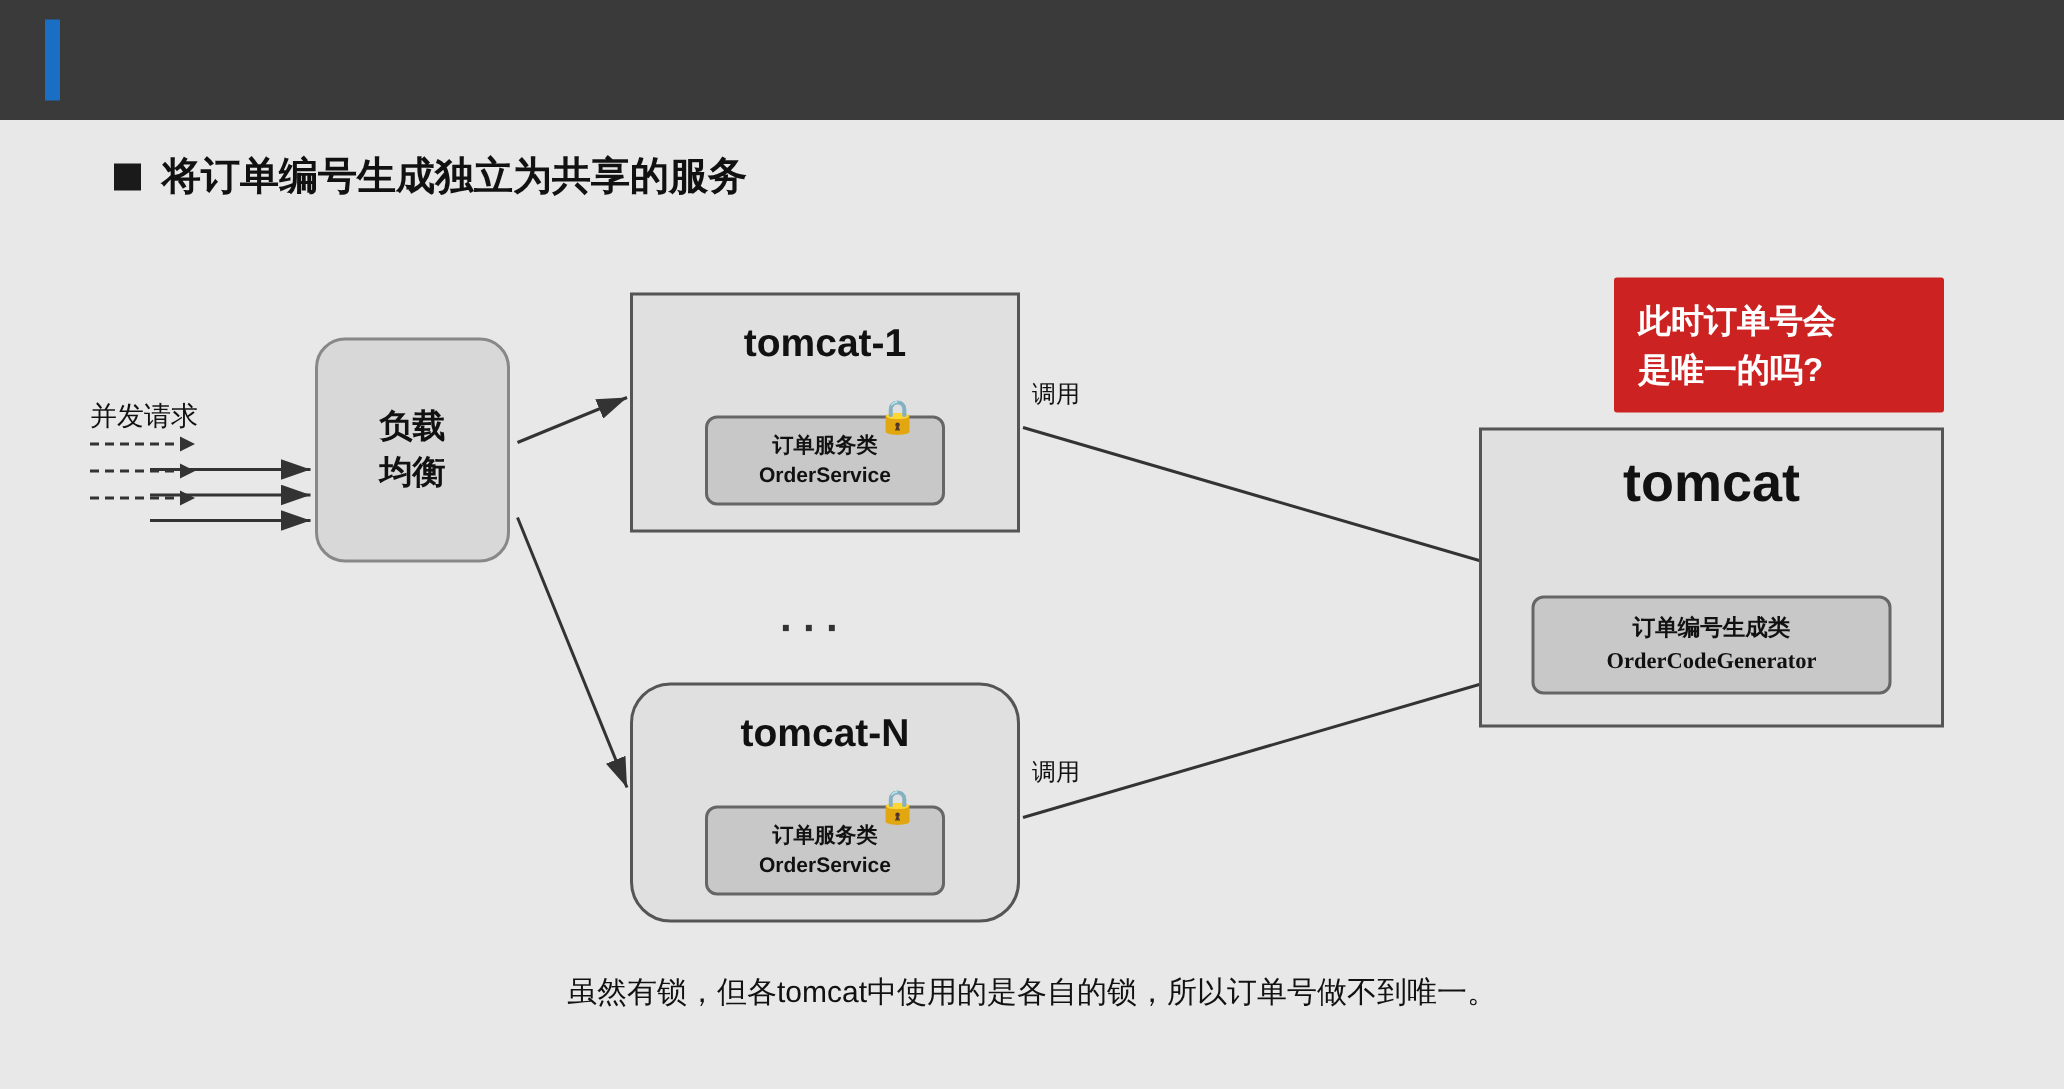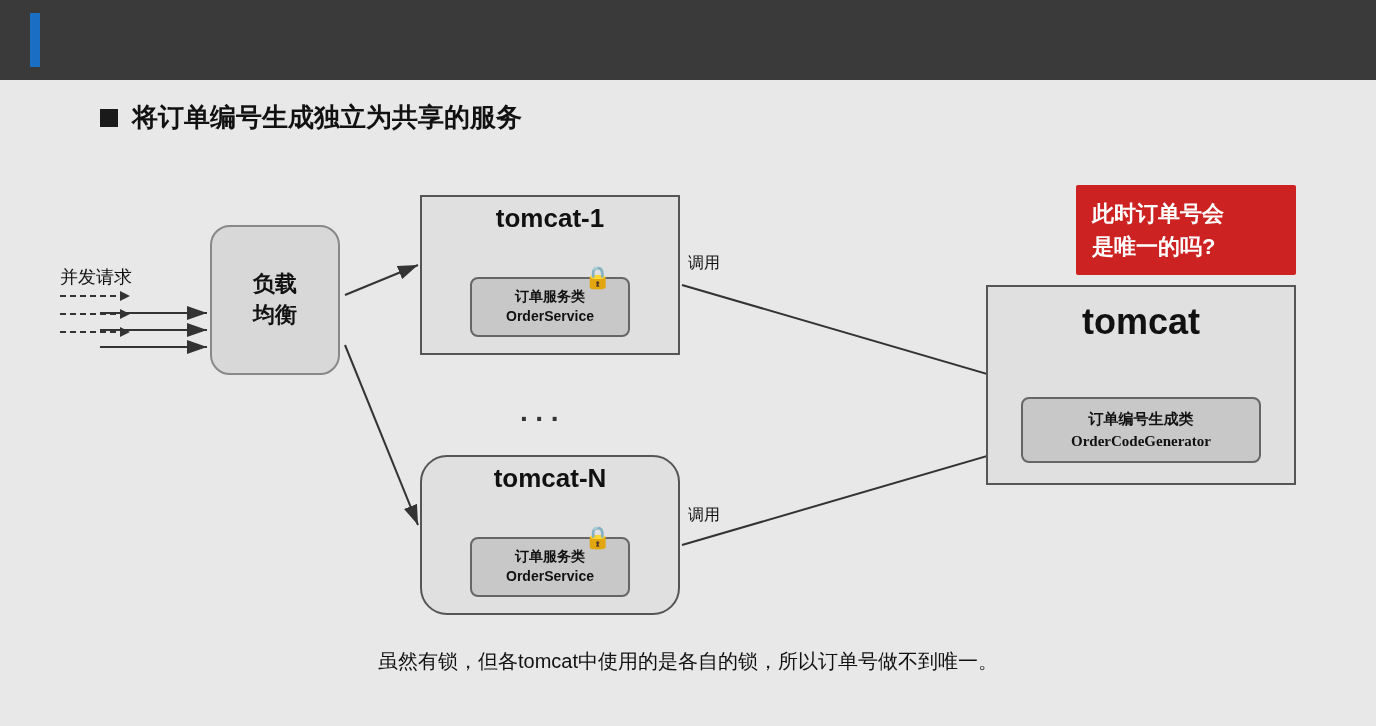--- a/index.html
+++ b/index.html
@@ -82,21 +82,21 @@
       bottom: 0;
       background: #e8e8e8;
       padding: 20px 40px 10px 40px;
     }
 
     
     .bullet-line {
       display: flex;
       align-items: center;
       margin-bottom: 30px;
-      margin-left: 60px;
+      margin-left: 36px;
     }
 
     .bullet-square {
       width: 18px;
       height: 18px;
       background: #1a1a1a;
       margin-right: 14px;
       flex-shrink: 0;
     }
 
@@ -200,21 +200,21 @@
       width: 260px;
       height: 160px;
       border-radius: 27px;
     }
 
     .tomcat-title {
       font-size: 26px;
       font-weight: 600;
       color: #111;
       text-align: center;
-      padding-top: 6px;
+      padding-top: 16px;
       padding-bottom: 6px;
     }
 
     
     .service-box {
       position: absolute;
       left: 50%;
       transform: translateX(-50%);
       bottom: 16px;
       width: 160px;

